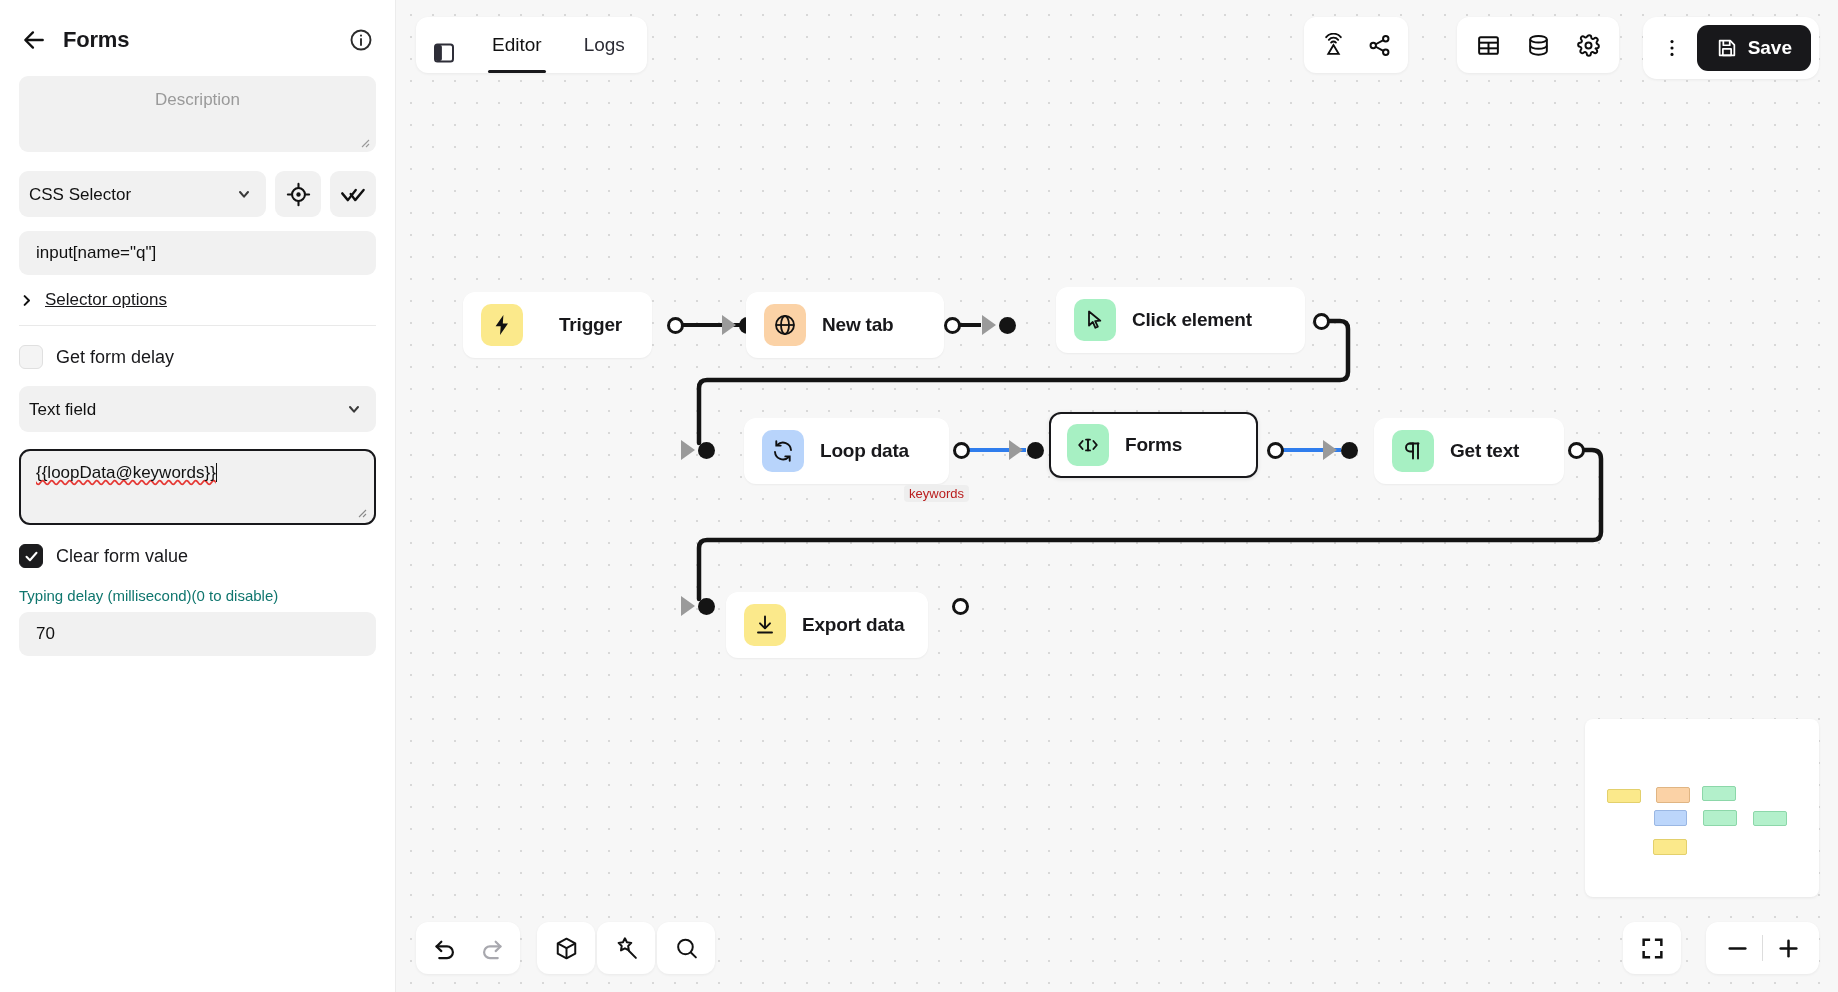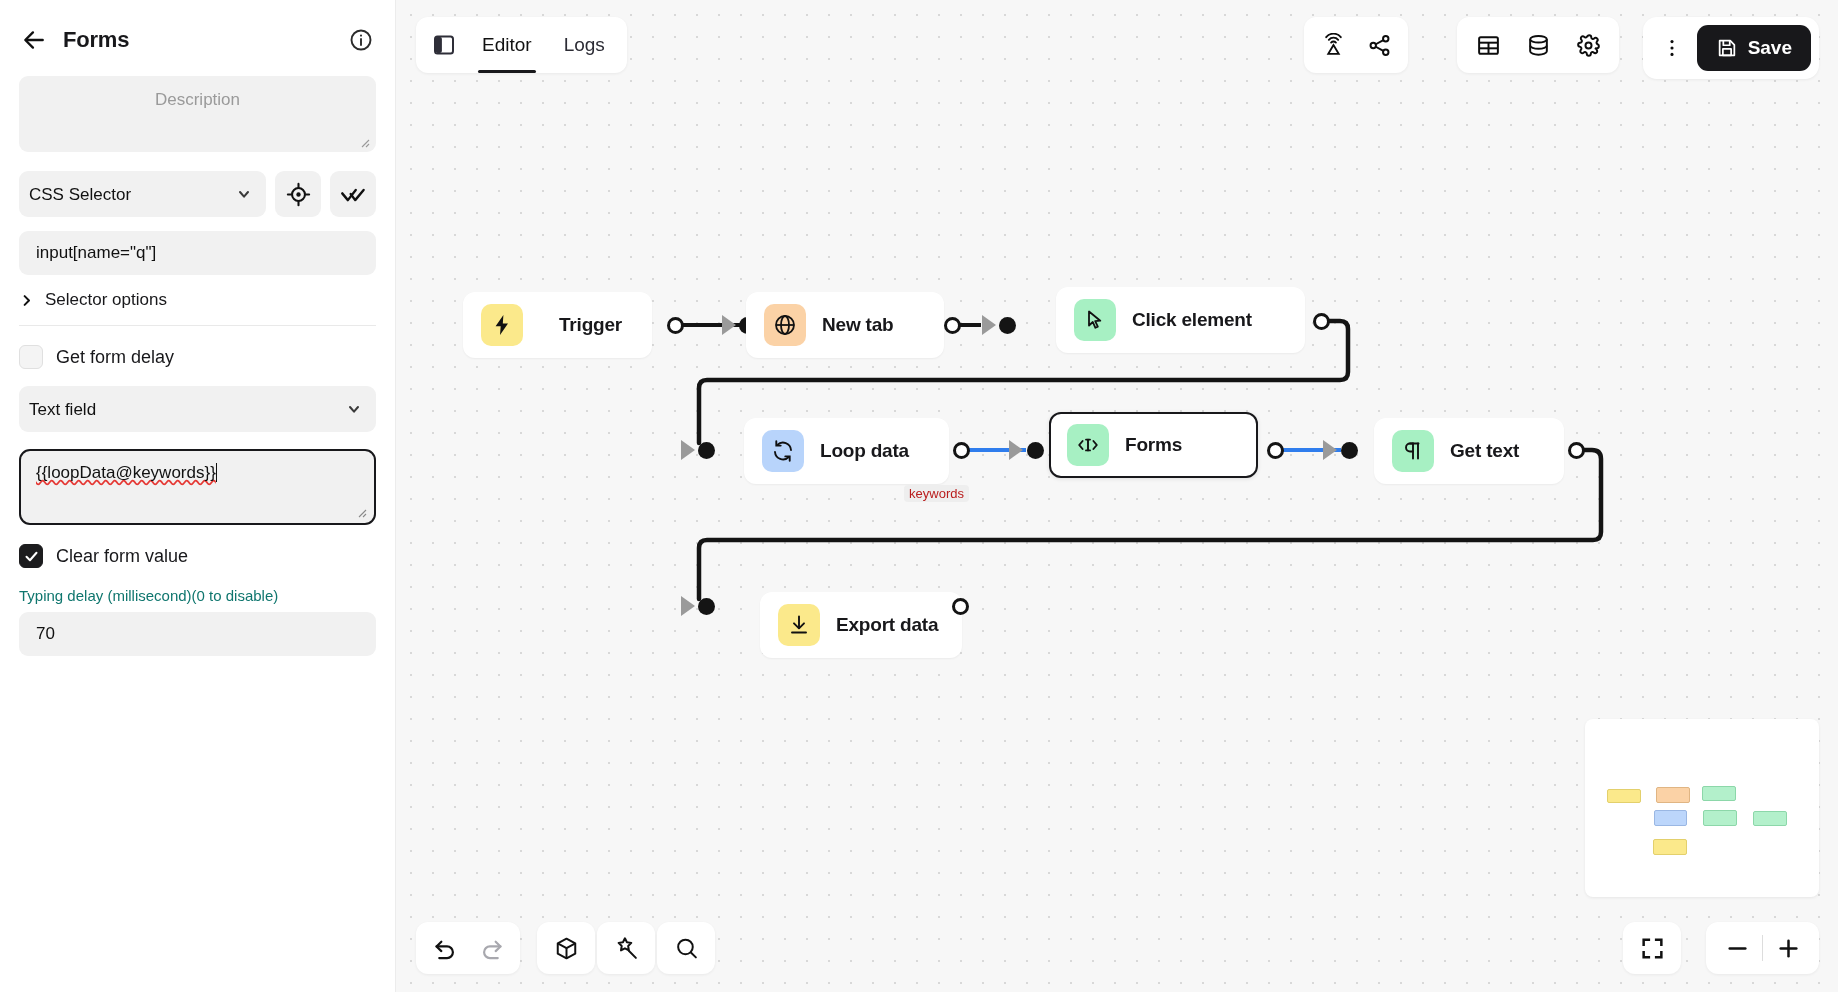--- a/index.html
+++ b/index.html
@@ -49,21 +49,21 @@
     width:46px; height:46px; background:#f1f1f1; border-radius:9px;
     display:flex; align-items:center; justify-content:center; cursor:pointer; border:none;
   }
 
   .inp-text {
     width:100%; height:44px; background:#f1f1f1; border:none; border-radius:9px;
     margin-top:14px; padding:0 17px; font-size:17px; color:#111;
     font-family:"Liberation Sans", sans-serif; outline:none; display:block;
   }
 
-  .sel-options { display:flex; align-items:center; gap:11px; margin-top:15px; cursor:pointer; font-size:17px; }
+  .sel-options { display:flex; align-items:center; gap:11px; margin-top:15px; cursor:pointer; font-size:17px;text-decoration:underline; }
   .divider { height:1px; background:#e9e9e9; margin:15px 0 0; }
 
   .cb-row { display:flex; align-items:center; gap:13px; margin-top:19px; }
   .cb {
     width:24px;height:24px;border-radius:6px;background:#f4f4f4;border:1px solid #e0e0e0;
     display:flex;align-items:center;justify-content:center;cursor:pointer; flex:0 0 24px;
   }
   .cb.checked { background:#1c1c1e; border-color:#1c1c1e; }
   .cb-label { font-size:18px; }
 
@@ -87,21 +87,21 @@
 
   
   .canvas {
     position:relative; flex:1; height:992px; background:#f7f7f7;
     background-image: radial-gradient(#d8d8d8 1.1px, transparent 1.1px);
     background-size: 22px 22px; background-position: 4px 4px;
     overflow:hidden;
   }
 
   .tb-card { background:#fff; border-radius:12px; box-shadow:0 1px 3px rgba(0,0,0,.06); display:flex; align-items:center; }
-  .topbar-left { position:absolute; left:20px; top:17px; height:56px; padding:0 8px; gap:4px; }
+  .topbar-left { position:absolute; left:20px; top:17px; height:56px; padding:0 8px; gap:14px;align-items:flex-end; }
   .tb-sq { width:40px;height:40px;display:flex;align-items:center;justify-content:center;cursor:pointer;border-radius:8px;}
   .tab { position:relative; height:56px; display:flex;align-items:center;padding:0 14px;font-size:19px;color:#2c2c35;cursor:pointer;}
   .tab.active { color:#111; }
   .tab.active::after { content:""; position:absolute; left:10px; right:10px; bottom:0; height:3px; background:#18181b; border-radius:2px; }
 
   .topbar-r1 { position:absolute; right:430px; top:17px; height:56px; padding:0 10px; gap:8px; }
   .topbar-r2 { position:absolute; right:219px; top:17px; height:56px; padding:0 12px; gap:12px; }
   .topbar-r3 { position:absolute; right:120px; top:17px; height:56px; padding:0 12px; }
   .topbar-r4 { position:absolute; right:19px; top:17px; height:62px; padding:0 8px 0 10px; gap:6px; border-radius:14px;}
   .tb-icn { width:38px;height:38px;display:flex;align-items:center;justify-content:center;cursor:pointer;border-radius:8px;}
@@ -427,21 +427,21 @@
             <path d="M12 4.5H9a4 4 0 0 0 0 8h3"></path>
             <path d="M9 4.5h8.5"></path>
           </svg>
       </div>
       <div class="node-label">Get text</div>
     </div>
     <div class="hdl out" style="left:1172px;top:442px;"></div>
 
     <div class="arrow" style="left:285px;top:596px;"></div>
     <div class="hdl in" style="left:302px;top:598px;"></div>
-    <div class="node" style="left:364px;top:592px;width:202px;">
+    <div class="node" style="left:330px;top:592px;width:202px;">
       <div class="node-ico" style="background:#fbe98b;">
         <svg width="24" height="24" viewBox="0 0 24 24" fill="none" stroke="#111" stroke-width="1.9" stroke-linecap="round" stroke-linejoin="round">
             <line x1="12" y1="3.5" x2="12" y2="15"></line>
             <polyline points="7,10.3 12,15.3 17,10.3"></polyline>
             <line x1="5" y1="19.5" x2="19" y2="19.5"></line>
           </svg>
       </div>
       <div class="node-label">Export data</div>
     </div>
     <div class="hdl out" style="left:556px;top:598px;"></div>

